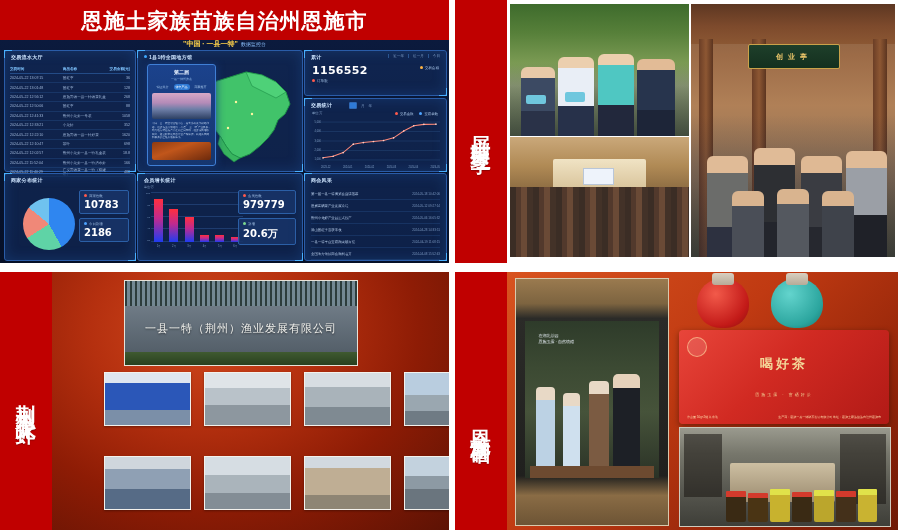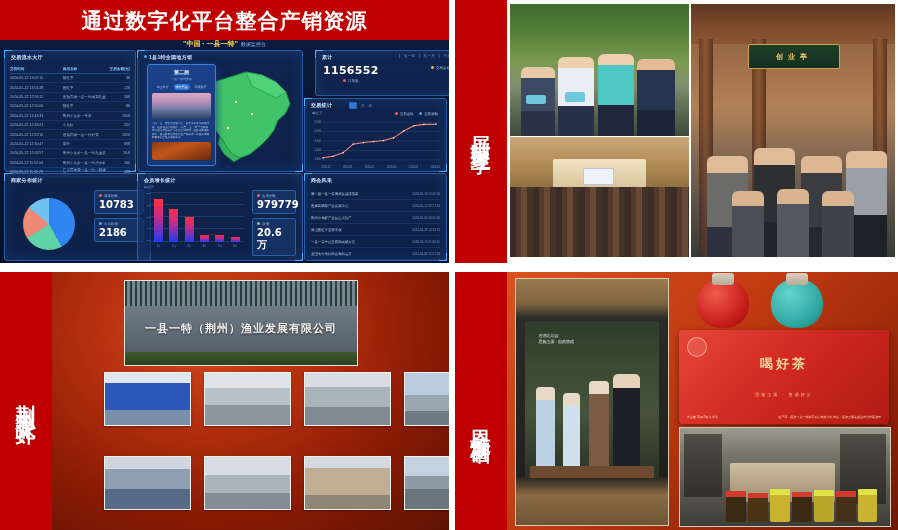--- a/index.html
+++ b/index.html
@@ -54,21 +54,21 @@
   .pop-tabs{display:flex;justify-content:center;gap:3px;margin-top:3px;}
   .pop-tab{font-size:3px;color:#a8c8ee;padding:1px 2px;border-radius:4px;}
   .pop-tab.on{background:#2f7ad6;color:#fff;}
   .pop-img{margin:3px 4px 0;height:26px;border-radius:2px;
     background:linear-gradient(180deg,#d8a9c6 0%,#b48bb8 38%,#6f7fa8 62%,#2d4063 100%);}
   .pop-txt{margin:3px 4px 0;font-size:2.6px;line-height:3.6px;color:#b9cdea;}
   .pop-img2{margin:2px 4px 0;height:18px;border-radius:2px;
     background:linear-gradient(160deg,#8d3b12 0%,#c1561b 40%,#6d2a0c 100%);}
 
   
-  #c-stat{left:315px;top:10px;width:141px;height:44px;text-align:center;}
+  #c-stat{left:304px;top:10px;width:141px;height:44px;}
   .stat-tabs{position:absolute;right:6px;top:3px;display:flex;gap:4px;font-size:3.6px;color:#7f9ec6;}
   .stat-tabs span{border-left:1px solid #2b5590;padding-left:4px;}
   .stat-row{position:absolute;left:7px;right:7px;top:13px;display:flex;justify-content:space-between;}
   .sv{font-size:11px;color:#fff;font-weight:bold;letter-spacing:.3px;font-family:"DejaVu Sans",sans-serif;}
   .sl{font-size:3.6px;color:#9fbde2;margin-top:2px;}
   .sl i{display:inline-block;width:3px;height:3px;border-radius:50%;margin-right:2px;}
 
   
   #c-line{left:304px;top:58px;width:141px;height:72px;}
   .line-tabs{position:absolute;left:44px;top:3px;display:flex;gap:4px;align-items:center;}
@@ -78,41 +78,41 @@
   .legend{position:absolute;right:8px;top:13px;display:flex;gap:6px;font-size:3.4px;color:#a8c4e6;}
   .legend i{display:inline-block;width:3px;height:3px;border-radius:50%;margin-right:2px;}
   .axis-l{position:absolute;left:7px;top:12px;font-size:3.2px;color:#8aa8ce;}
   .linebox{position:absolute;left:16px;top:22px;right:6px;bottom:10px;}
   .ylab{position:absolute;left:7px;top:22px;bottom:10px;width:9px;display:flex;
     flex-direction:column;justify-content:space-between;font-size:2.6px;color:#7d9cc4;text-align:right;}
   .xlab{position:absolute;left:16px;right:6px;bottom:2px;display:flex;
     justify-content:space-between;font-size:2.6px;color:#7d9cc4;}
 
   
-  #c-pie{left:4px;top:133px;width:130px;height:86px;padding-left:15px;}
+  #c-pie{left:4px;top:133px;width:130px;height:86px;}
   .pie{position:absolute;left:18px;top:24px;width:52px;height:52px;border-radius:50%;}
   .pie-kpis{position:absolute;right:6px;top:16px;width:50px;}
   .kpi{background:rgba(24,52,104,.85);border:1px solid #2b5fa6;border-radius:2px;padding:3px 4px;margin-bottom:4px;}
   .kpi .kl{font-size:3.4px;color:#9fbde2;}
   .kpi .kl i{display:inline-block;width:3px;height:3px;border-radius:50%;margin-right:2px;}
   .kpi .kv{font-size:10px;color:#fff;font-weight:bold;font-family:"DejaVu Sans",sans-serif;margin-top:1px;}
 
   
   #c-bar{left:137px;top:133px;width:164px;height:86px;}
   .bar-unit{position:absolute;left:6px;top:11px;font-size:3px;color:#8aa8ce;}
   .barbox{position:absolute;left:13px;top:18px;width:92px;height:50px;}
   .gl{position:absolute;left:0;right:0;height:1px;background:rgba(60,110,180,.35);}
   .bars{position:absolute;left:0;right:0;bottom:0;height:50px;display:flex;
     align-items:flex-end;justify-content:space-around;}
   .bar{width:9px;background:linear-gradient(180deg,#ff2f3e 0%,#c02a8f 45%,#1f3cf0 100%);}
   .bar-x{position:absolute;left:13px;width:92px;top:70px;display:flex;
     justify-content:space-around;font-size:2.6px;color:#7d9cc4;}
   .bar-y{position:absolute;left:4px;top:18px;height:50px;width:8px;display:flex;
     flex-direction:column;justify-content:space-between;font-size:2.4px;color:#7d9cc4;text-align:right;}
-  .bar-kpis{position:absolute;right:6px;top:16px;width:44px;}
+  .bar-kpis{position:absolute;right:6px;top:16px;width:58px;}
 
   
   #c-news{left:304px;top:133px;width:141px;height:86px;}
   .news{position:absolute;left:6px;right:6px;top:14px;}
   .nrow{display:flex;justify-content:space-between;align-items:center;
     font-size:3.4px;color:#a5bcdc;height:11px;border-bottom:1px solid rgba(40,82,142,.35);}
   .nrow .nt{color:#bcd2ef;}
   .nrow .nd{color:#7a97bf;font-size:3px;}
 
   
@@ -150,21 +150,21 @@
   .screen{position:absolute;left:41%;top:26%;width:16%;height:12%;
     background:#eef3fb;border:1px solid #b9c6d8;}
 
   
   #q-bl .body-area{background:radial-gradient(ellipse at 38% 22%,#d1491d 0%,#b5300f 32%,#8e1c05 62%,#5d1204 100%);}
   #bl-sign{position:absolute;left:72px;top:8px;width:232px;height:84px;
     background:linear-gradient(180deg,#9fb2bd 0%,#8496a4 16%,#6d7d8a 30%,#5e6d79 60%,#4e5a62 100%);
     border:1px solid #e8e2d8;}
   .sign-wall{position:absolute;left:0;right:0;top:30%;bottom:16%;
     background:linear-gradient(180deg,#6f7b86 0%,#545f69 100%);display:flex;align-items:center;justify-content:center;}
-  .sign-wall span{color:#f2f2ee;font-size:11px;font-weight:bold;letter-spacing:1px;
+  .sign-wall span{color:#f2f2ee;font-size:11px;font-weight:normal;letter-spacing:1px;
     font-family:"DejaVu Serif","Liberation Serif",serif;text-shadow:0 1px 2px rgba(0,0,0,.55);}
   .sign-fence{position:absolute;left:0;right:0;top:0;height:30%;
     background:repeating-linear-gradient(90deg,#2c3c3c 0 2px,#738893 2px 5px);}
   .sign-hedge{position:absolute;left:0;right:0;bottom:0;height:16%;
     background:linear-gradient(180deg,#3f5a30,#29401f);}
   .grid-ph{position:absolute;background:#6d7c88;border:1.5px solid #f3f1ec;box-shadow:0 1px 2px rgba(0,0,0,.35);}
 
   
   #q-br .body-area{background:linear-gradient(135deg,#d8531f 0%,#c03a12 40%,#8d2208 75%,#631604 100%);}
   #br-p1{position:absolute;left:8px;top:6px;width:152px;height:246px;
@@ -196,21 +196,21 @@
   .bottle{flex:1;border-radius:1px 1px 2px 2px;}
 </style>
 </head>
 <body>
 
 <div class="page">
 
   <div class="quad" id="q-tl">
 
     <div class="banner">
-      <div class="banner-title">通过数字化平台整合产销资源</div>
+      <div class="banner-title">恩施土家族苗族自治州恩施市</div>
     </div>
 
     <div class="dash">
 
       <div class="dash-head">
         <span class="ht">"中国 · 一县一特"</span>
         <span class="hs">数据监控台</span>
       </div>
 
       <div class="card" id="c-table">

